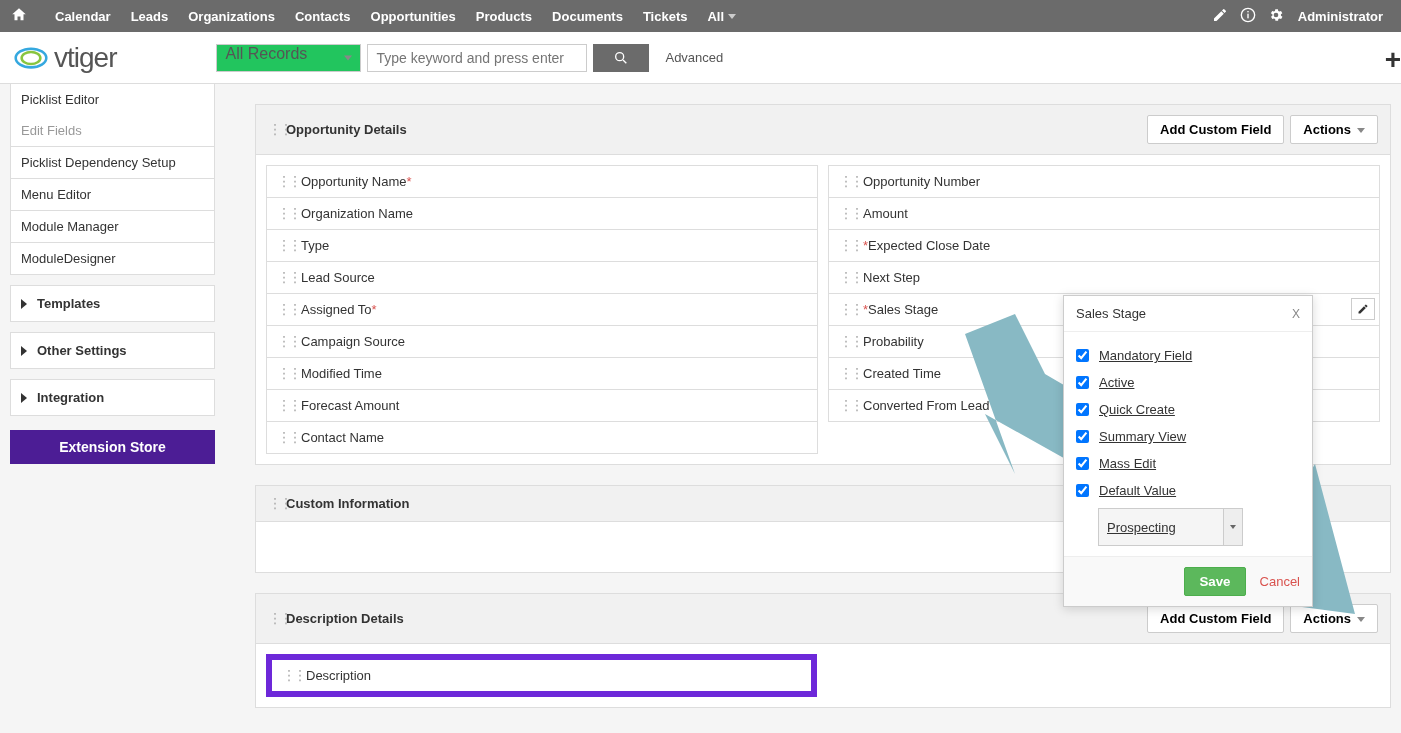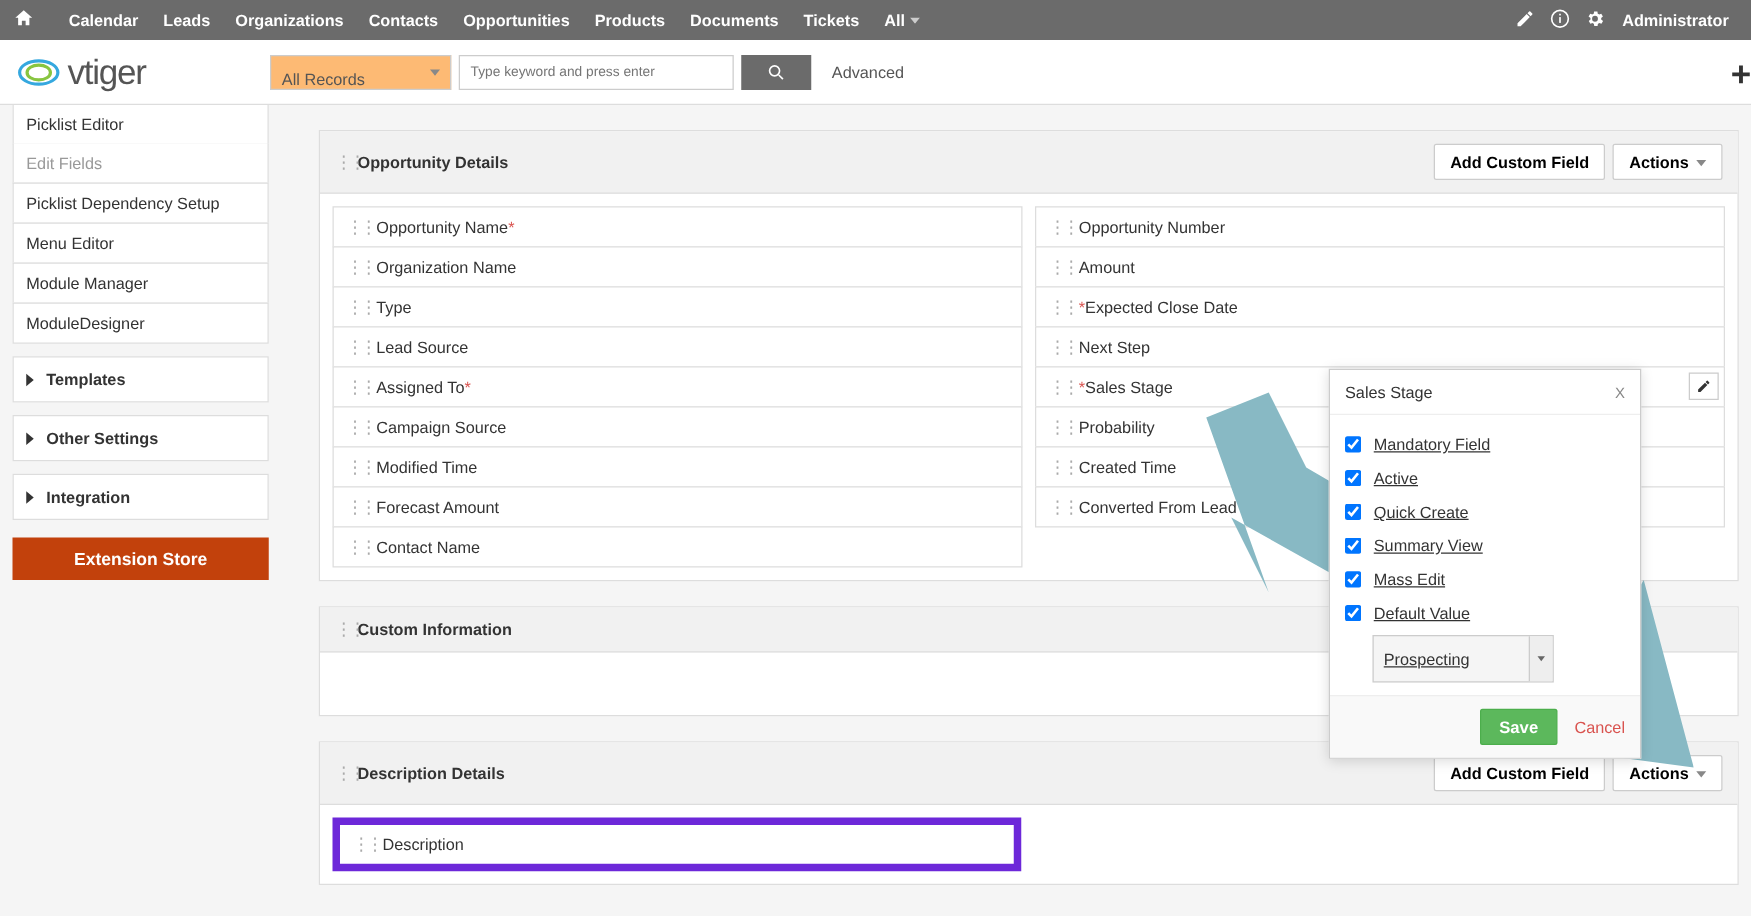--- a/index.html
+++ b/index.html
@@ -12,34 +12,34 @@
   .topnav .nav-item.all { display: flex; align-items: center; gap: 4px; }
   .topnav .spacer { flex: 1; }
   .topnav .right-icon { margin: 0 6px; cursor: pointer; }
   .topnav .admin-label { font-weight: bold; padding: 0 8px; cursor: pointer; }
   
   
   .header-row { background: #fff; height: 52px; display: flex; align-items: center; padding: 0 14px; border-bottom: 1px solid #ddd; position: relative; }
   .logo { display: flex; align-items: center; gap: 6px; }
   .logo-text { font-size: 28px; font-weight: 300; color: #555; letter-spacing: -1px; }
   .search-area { display: flex; align-items: center; margin-left: 100px; gap: 6px; }
-  .record-select { width: 145px; height: 28px; border: 1px solid #ccc; background: #fdba74; padding: 0 24px 0 8px; font-size: 13px; color: #555; position: relative; cursor: pointer; display: flex; align-items: flex-end; }
+  .record-select { width: 145px; height: 28px; border: 1px solid #ccc; background: #22c55e; padding: 0 24px 0 8px; font-size: 16px; color: #555; position: relative; cursor: pointer; display: flex; align-items: flex-start; }
   .record-select::after { content: ""; position: absolute; right: 8px; top: 50%; transform: translateY(-50%); border-left: 4px solid transparent; border-right: 4px solid transparent; border-top: 5px solid #888; }
-  .search-input { width: 220px; height: 28px; border: 1px solid #ccc; padding: 6px 8px; font-size: 11px; }
+  .search-input { width: 220px; height: 28px; border: 1px solid #ccc; padding: 6px 8px; font-size: 14px; }
   .search-btn { width: 56px; height: 28px; background: #6b6b6b; border: none; color: #fff; cursor: pointer; display: flex; align-items: center; justify-content: center; }
   .adv-link { margin-left: 10px; color: #555; font-size: 13px; cursor: pointer; }
   .plus-btn { position: absolute; right: 0px; top: 12px; font-size: 28px; color: #333; cursor: pointer; font-weight: bold; }
   
   
   .main { display: flex; }
   .sidebar { width: 225px; padding: 0 10px 10px 10px; background: #f5f5f5; }
   .side-item { background: #fff; border: 1px solid #ddd; padding: 8px 10px; font-size: 13px; cursor: pointer; margin-top: -1px; }
   .side-item.cut { color: #999; border-top: none; }
   .side-section { background: #fff; border: 1px solid #ddd; padding: 10px; font-size: 13px; font-weight: bold; margin-top: 10px; cursor: pointer; display: flex; align-items: center; gap: 10px; }
-  .ext-btn { width: 100%; height: 34px; background: #c2410c; color: #fff; border: none; font-weight: bold; font-size: 14px; margin-top: 14px; cursor: pointer; }
+  .ext-btn { width: 100%; height: 34px; background: #4c1d95; color: #fff; border: none; font-weight: bold; font-size: 14px; margin-top: 14px; cursor: pointer; }
   
   .content { flex: 1; padding: 0 10px 20px 30px; position: relative; }
   
   
   .block { border: 1px solid #ddd; background: #fff; margin-top: 20px; }
   .block-header { background: #f1f1f1; border-bottom: 1px solid #ddd; padding: 10px 12px; display: flex; align-items: center; }
   .block-header .drag { margin-right: 8px; color: #999; }
   .block-header .title { font-weight: bold; font-size: 13px; }
   .block-header .spacer { flex: 1; }
   .btn { background: #fff; border: 1px solid #ccc; padding: 6px 12px; font-size: 13px; font-weight: bold; cursor: pointer; border-radius: 2px; }

